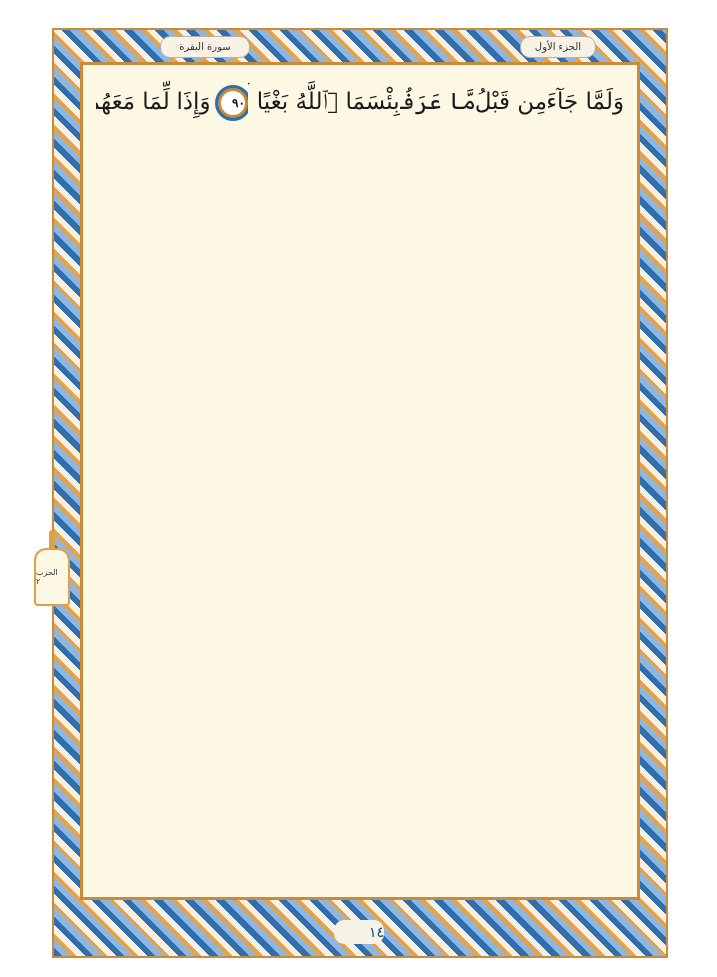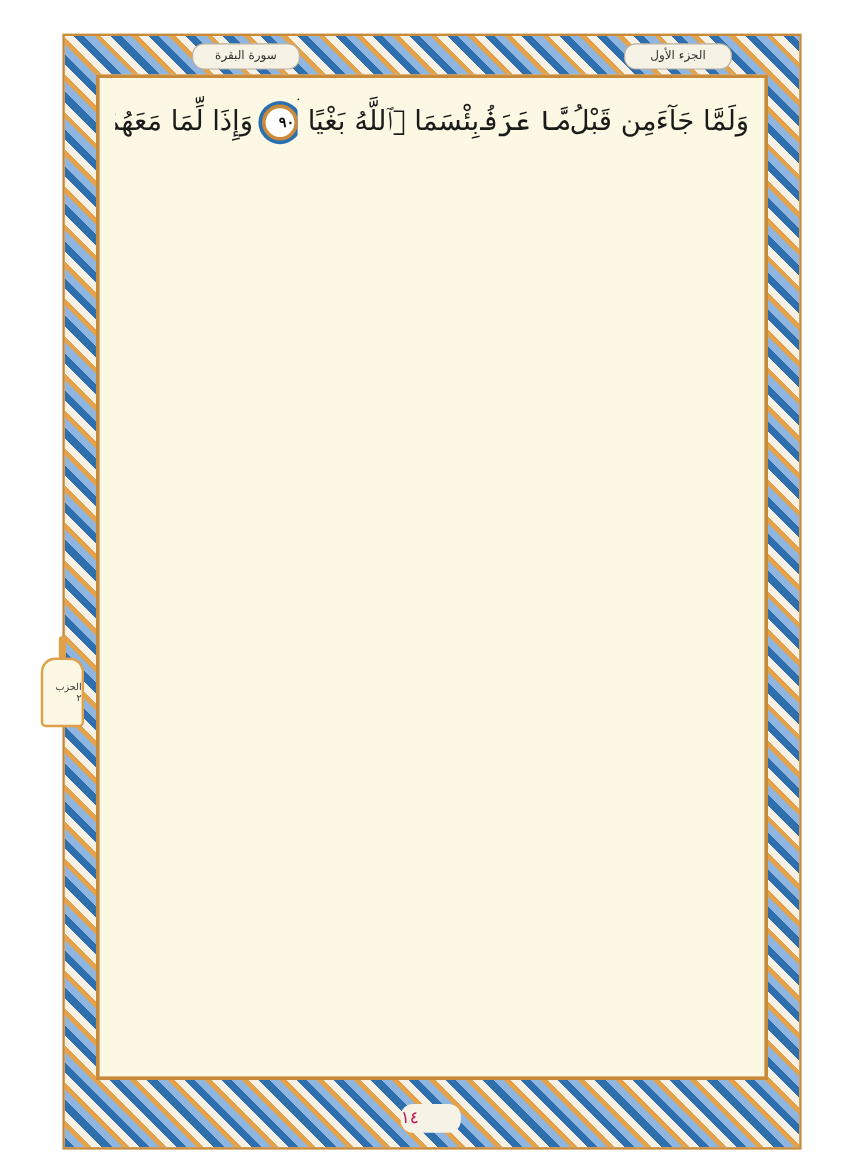--- a/index.html
+++ b/index.html
@@ -15,21 +15,21 @@
   .frame-inner-border {
     position: absolute; left: 80px; top: 62px; width: 560px; height: 838px;
     border: 3px solid #c98a3a; background: #fdf8e4;
   }
   .header-label {
     position: absolute; top: 36px; height: 22px; padding: 0 10px;
     background: #f7f2e6; border: 1px solid #b8b0a0; border-radius: 10px;
     font-size: 10px; color: #333; line-height: 20px; text-align: center;
   }
   .header-surah { left: 160px; width: 90px; }
-  .header-juz { left: 520px; width: 90px; }
+  .header-juz { left: 520px; width: 76px; }
 
   .page-text {
     position: absolute; left: 92px; top: 70px; width: 536px; height: 822px;
     direction: rtl; font-family: "DejaVu Serif", serif; color: #1a1a1a;
     display: flex; flex-direction: row; justify-content: space-between;
     padding: 4px 4px;
   }
   .line {
     font-size: 23px; line-height: 54px; text-align: justify; text-align-last: justify;
     white-space: nowrap; overflow: hidden;
@@ -39,27 +39,27 @@
     display: inline-block; width: 30px; height: 30px; border-radius: 50%;
     border: 3px solid #c98a3a; background: #fff; color: #111;
     font-size: 12px; line-height: 24px; text-align: center; vertical-align: middle;
     box-shadow: 0 0 0 3px #2a6fb0;
     font-family: Liberation Serif, serif; font-weight: bold;
   }
   .sajda-star { display:inline-block; font-size: 18px; color: #333; vertical-align: middle; }
 
   .page-number {
     position: absolute; left: 334px; top: 920px; width: 50px; height: 24px;
-    background: #f7f2e6; border-radius: 10px; text-align: left;
-    font-size: 14px; line-height: 24px; color: #be185d;
+    background: #f7f2e6; border-radius: 10px; text-align: right;
+    font-size: 14px; line-height: 24px; color: #0c4a6e;
   }
   .hizb-marker {
     position: absolute; left: 34px; top: 548px; width: 36px; height: 58px;
     background: #fdf8e4; border: 2px solid #e0a04a; border-radius: 12px 12px 4px 4px;
-    text-align: right; font-size: 8px; color: #333; padding-top: 18px;
+    text-align: left; font-size: 8px; color: #333; padding-top: 18px;
   }
   .hizb-finial {
     position: absolute; left: 49px; top: 530px; width: 6px; height: 20px;
     background: #e0a04a; border-radius: 3px;
   }
 </style>
 </head>
 <body>
 
 <div class="frame"></div>

